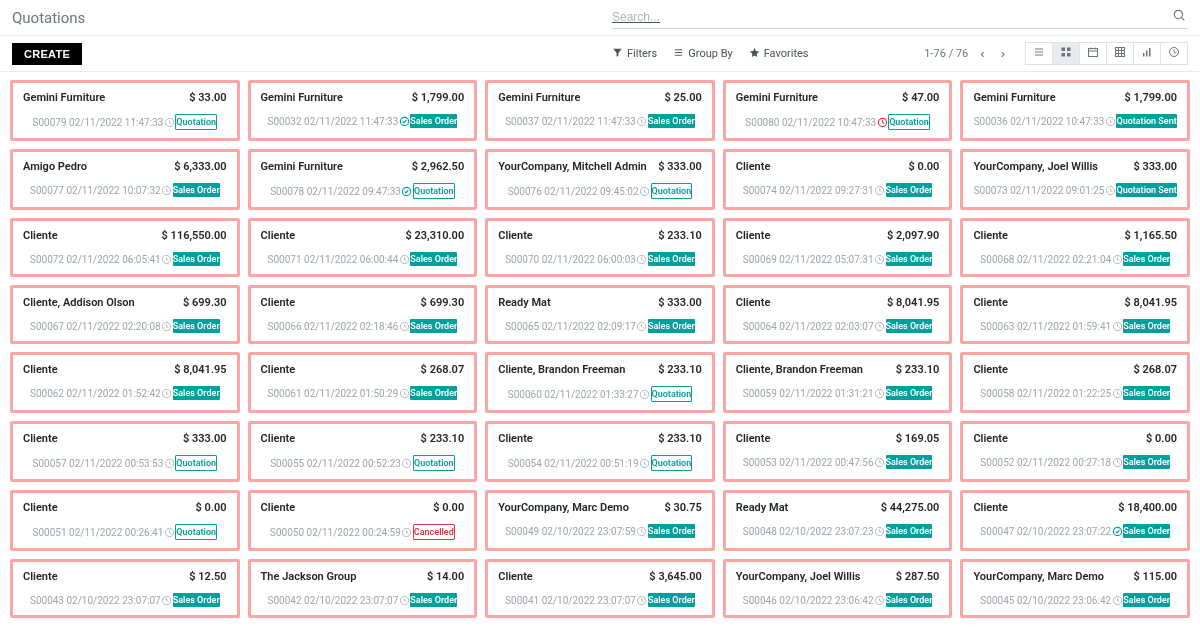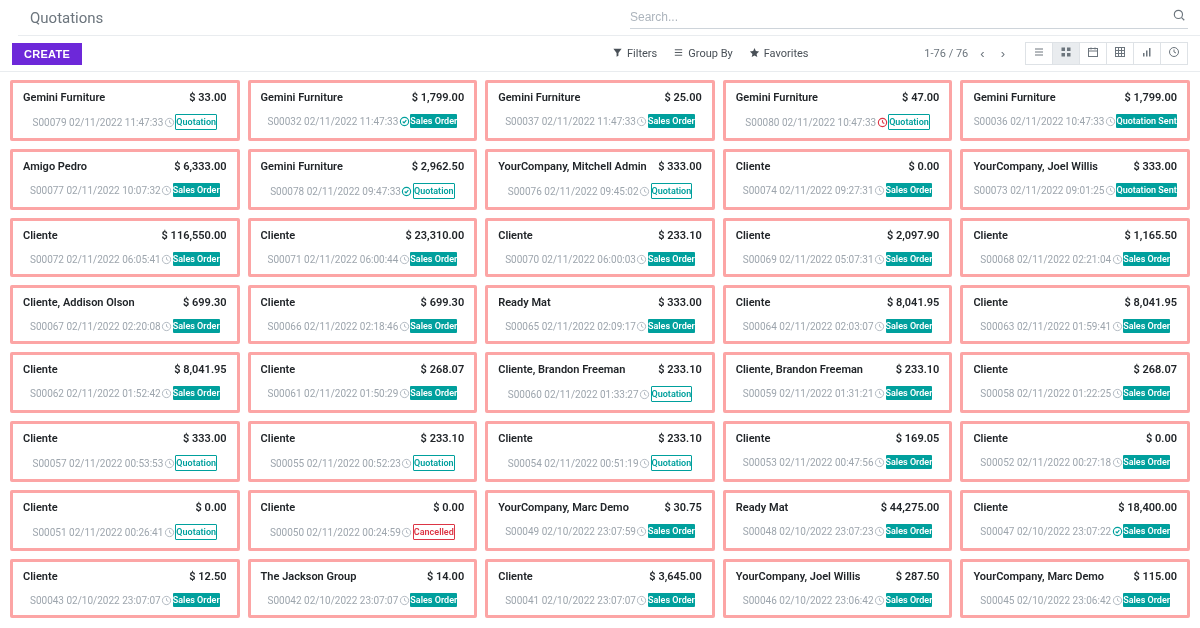--- a/index.html
+++ b/index.html
@@ -1,26 +1,26 @@
 <!DOCTYPE html>
 <html><head>
 <meta charset="utf-8">
 <style>
 * { box-sizing: border-box; margin: 0; padding: 0; }
 body { font-family: -apple-system, BlinkMacSystemFont, "Segoe UI", Roboto, sans-serif; font-size: 12px; background: #fff; color: #212529; }
-.header-row { display: flex; align-items: center; padding: 6px 12px; border-bottom: 1px solid #e9ecef; gap: 20px; margin-left: 18px; }
+.header-row { display: flex; align-items: center; padding: 6px 12px; border-bottom: 1px solid #e9ecef; gap: 20px; }
 .title-area { flex: 0 0 580px; }
 .page-title { font-size: 15px; color: #6c757d; font-weight: 400; }
 .search-area { flex: 1; position: relative; }
-.search-input { width: 100%; border: none; border-bottom: 1px solid #ced4da; padding: 4px 24px 4px 0; font-size: 12px; outline: none; color: #495057; }
+.search-input { width: 100%; border: none; border-bottom: 1px solid #ced4da; padding: 4px 24px 4px 0; font-size: 12px; outline: none; color: #495057; text-decoration: underline; }
 .search-input::placeholder { color: #adb5bd; }
 .search-icon { position: absolute; right: 2px; top: 2px; color: #6c757d; font-size: 13px; }
 .toolbar-row { display: flex; align-items: center; padding: 6px 12px; border-bottom: 1px solid #e9ecef; gap: 20px; }
 .create-area { flex: 0 0 580px; }
-.create-btn { background: #6d28d9; color: #fff; border: none; padding: 5px 12px; font-size: 11px; font-weight: 600; cursor: pointer; text-transform: uppercase; letter-spacing: 0.3px; }
+.create-btn { background: #000000; color: #fff; border: none; padding: 5px 12px; font-size: 11px; font-weight: 600; cursor: pointer; text-transform: uppercase; letter-spacing: 0.3px; }
 .filter-toolbar { display: flex; gap: 16px; align-items: center; flex: 1; }
 .filter-item { display: flex; align-items: center; gap: 4px; color: #495057; font-size: 11px; cursor: pointer; }
 .right-toolbar { display: flex; align-items: center; gap: 8px; margin-left: auto; }
 .pager-text { font-size: 11px; color: #6c757d; }
 .pager-btn { background: none; border: none; cursor: pointer; color: #6c757d; padding: 2px 4px; font-size: 13px; }
 .view-switch { display: flex; border: 1px solid #dee2e6; margin-left: 8px; }
 .view-btn { border: none; background: #fff; padding: 3px 7px; cursor: pointer; color: #6c757d; font-size: 12px; border-right: 1px solid #dee2e6; }
 .view-btn:last-child { border-right: none; }
 .view-btn.active { background: #e9ecef; }
 .kanban { display: grid; grid-template-columns: repeat(5, 1fr); gap: 8px; padding: 8px 10px; }

